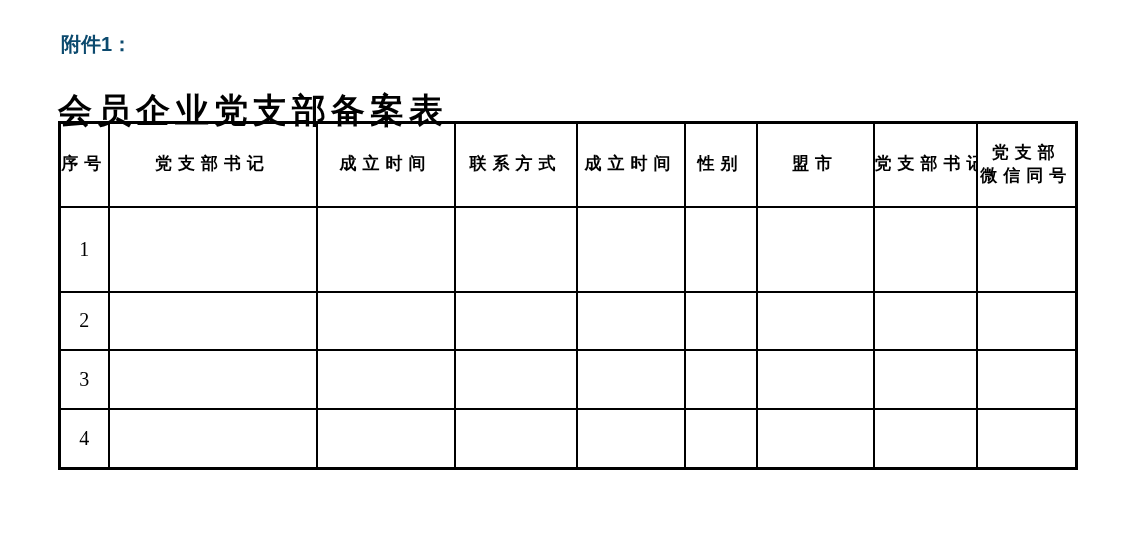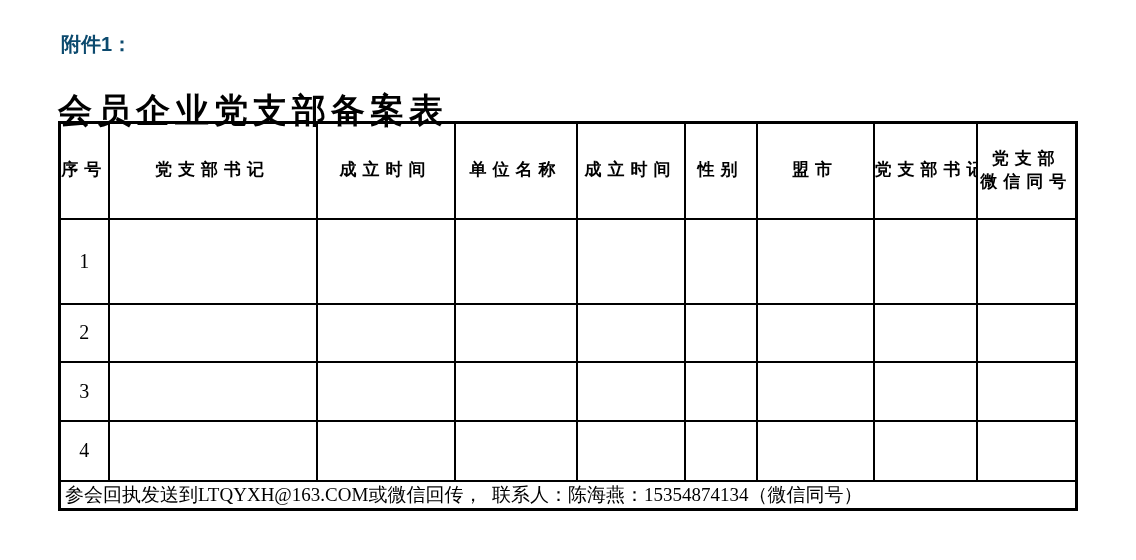--- a/index.html
+++ b/index.html
@@ -46,21 +46,21 @@
     table-layout: fixed;
     border: 3px solid #000000;
   }
   .filing-table th, .filing-table td {
     border: 2px solid #000000;
     padding: 0;
     vertical-align: middle;
     text-align: center;
     overflow: hidden;
   }
-  tr.header-row { height: 96px; margin-left: 44px; }
+  tr.header-row { height: 84px; margin-left: 44px; }
   tr.row-1 { height: 85px; }
   tr.row-2 { height: 58px; }
   tr.row-3 { height: 59px; }
   tr.row-4 { height: 60px; }
   tr.footer-row { height: 26px; }
 
   .filing-table th {
     font-weight: bold;
     font-size: 17px;
     letter-spacing: 6px;
@@ -101,21 +101,21 @@
       <col style="width:72px">
       <col style="width:117px">
       <col style="width:103px">
       <col style="width:100px">
     </colgroup>
     <thead>
       <tr class="header-row">
         <th>序号</th>
         <th>党支部书记</th>
         <th>成立时间</th>
-        <th>单位名称</th>
+        <th>联系方式</th>
         <th>成立时间</th>
         <th>性别</th>
         <th>盟市</th>
         <th>党支部书记</th>
         <th class="multiline">党支部
 微信同号</th>
       </tr>
     </thead>
     <tbody>
       <tr class="row-1">
@@ -155,19 +155,16 @@
         <td class="num-cell">4</td>
         <td></td>
         <td></td>
         <td></td>
         <td></td>
         <td></td>
         <td></td>
         <td></td>
         <td></td>
       </tr>
-      <tr class="footer-row">
-        <td class="footer-cell" colspan="9">参会回执发送到LTQYXH@163.COM或微信回传，  联系人：陈海燕：15354874134（微信同号）</td>
-      </tr>
     </tbody>
   </table>
 
 </div>
 
 </body></html>

